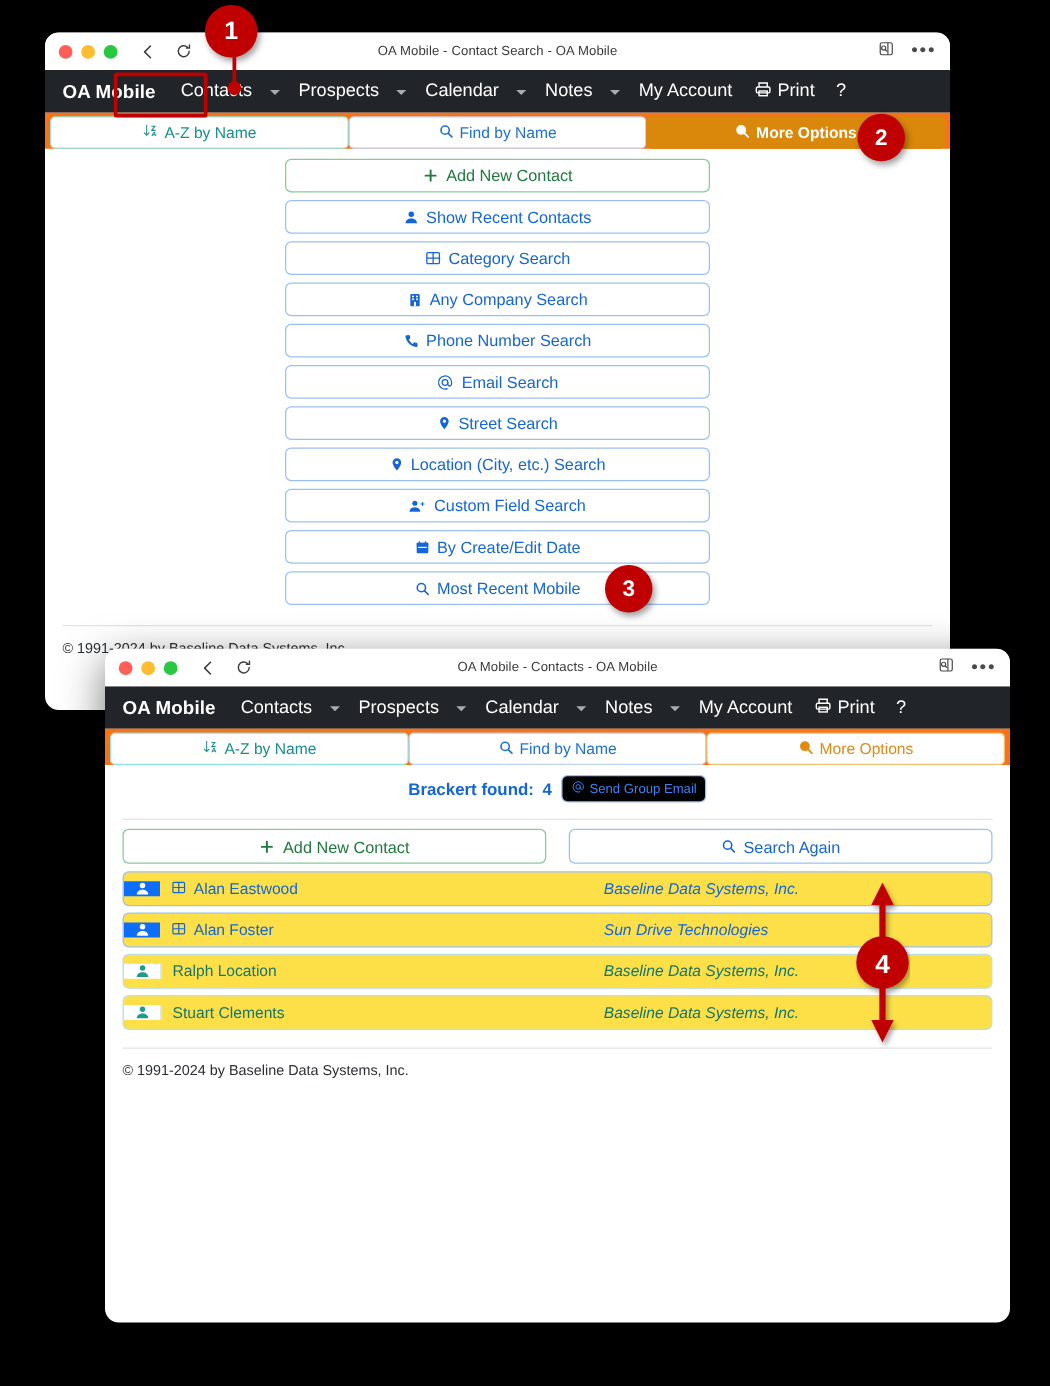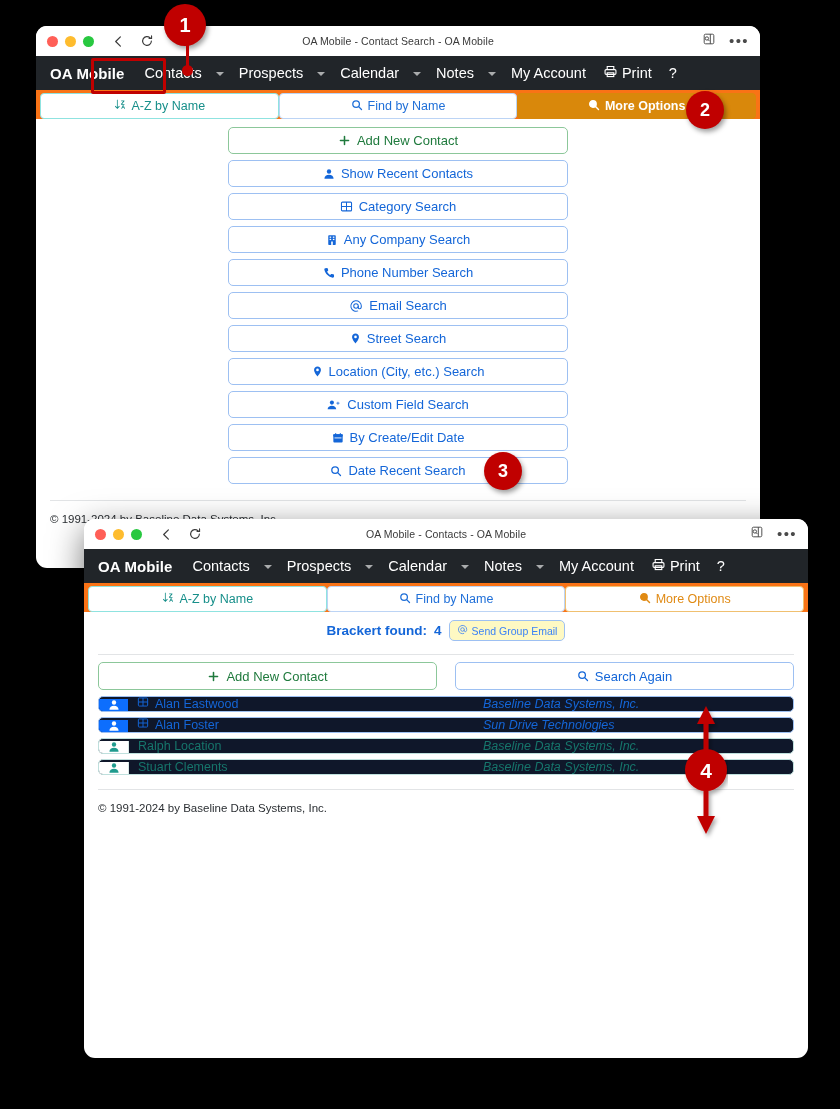--- a/index.html
+++ b/index.html
@@ -163,39 +163,39 @@
   .found-label { color: #1466d8; font-weight: 600; }
   .sge-btn {
     border: 1px solid #9dc0f2;
     border-radius: 5px;
     color: #3b82f6;
     font-size: 10.5px;
     padding: 3px 7px;
     display: inline-flex;
     align-items: center;
     gap: 4px;
-    background: #fef9c3;
+    background: #000000;
     white-space: nowrap;
   }
   .toprow {
     display: flex;
     gap: 18px;
     padding: 7px 0 0 0;
   }
   .toprow .obtn { width: auto; flex: 1; height: 28px; }
 
   .contact-list { padding: 6px 0 0 0; display: flex; flex-direction: column; gap: 5px; }
   .contact-row {
-    height: 16px;
-    display: flex;
-    align-items: flex-end;
+    height: 28px;
+    display: flex;
+    align-items: center;
     border-radius: 5px;
     overflow: hidden;
     box-sizing: border-box;
-    background: #0f172a;
+    background: #fde047;
   }
   .contact-row.selected { border: 1px solid #9dc0f2; }
   .contact-row.plain    { border: 1px solid #bfe0dd; }
   .av {
     width: 29px;
     display: flex;
     align-items: center;
     justify-content: center;
     flex: 0 0 29px;
   }
@@ -452,21 +452,21 @@
       </span>
       <span>By Create/Edit Date</span>
     </div>
     <div class="obtn blue">
       <span class="gi">
         <svg width="12" height="12" viewBox="0 0 16 16" fill="none" stroke="#1466d8" stroke-width="1.7" stroke-linecap="round">
             <circle cx="6.8" cy="6.8" r="4.4"></circle>
             <path d="M10.2 10.2 L14 14"></path>
           </svg>
       </span>
-      <span>Date Recent Search</span>
+      <span>Most Recent Mobile</span>
     </div>
   </div>
 
   <div class="page-body">
     <div class="divider"></div>
     <div class="copyright">© 1991-2024 by Baseline Data Systems, Inc.</div>
   </div>
 </div>
 
 <div class="window" id="window-front">

